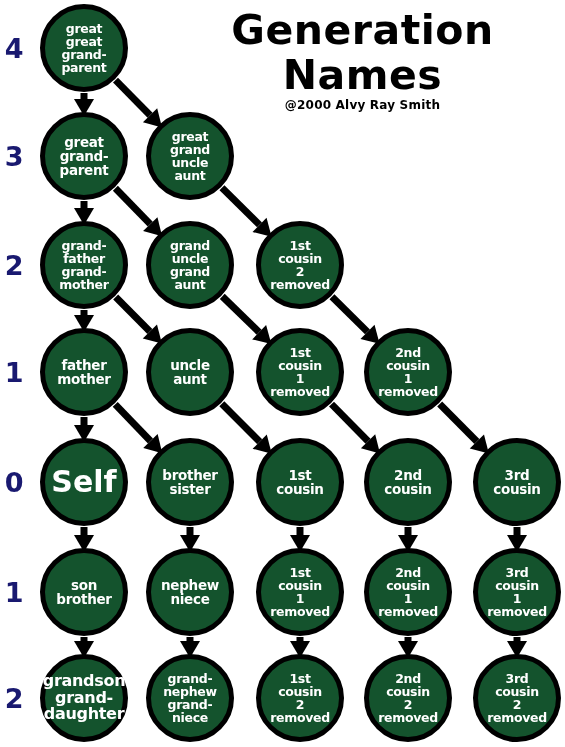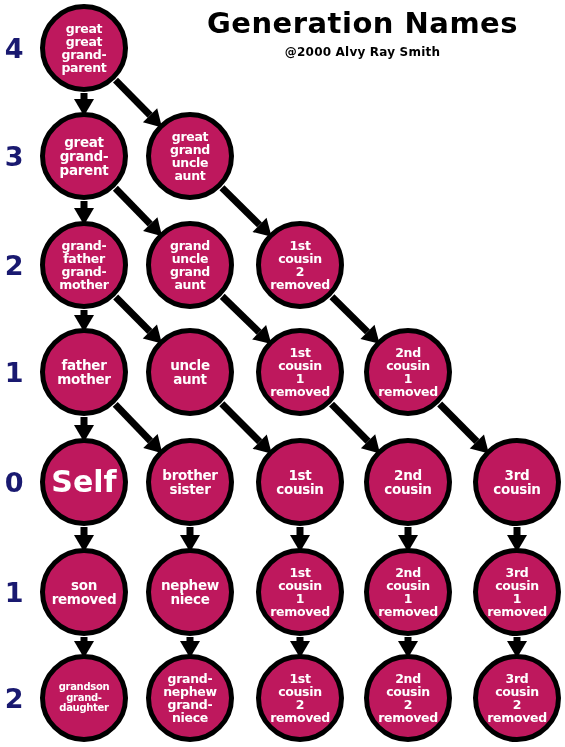--- a/index.html
+++ b/index.html
@@ -33,63 +33,62 @@
     color: #191970;
     text-align: center;
     width: 30px;
     transform: translate(-50%, -50%);
     letter-spacing: -0.5px;
     line-height: 1;
   }
   .node {
     position: absolute;
     border-radius: 50%;
-    background: #be185d;
+    background: #14532d;
     border: 5px solid #000000;
     box-sizing: border-box;
     display: flex;
     align-items: center;
     justify-content: center;
     transform: translate(-50%, -50%);
   }
   .node-label {
     color: #ffffff;
     font-family: "DejaVu Sans", "Liberation Sans", sans-serif;
     font-weight: bold;
     text-align: center;
     line-height: 1.04;
     white-space: pre-line;
     padding: 0 1px;
     letter-spacing: -0.3px;
   }
   .fs-small  { font-size: 12.5px; }
-  .fs-tiny   { font-size: 10px; text-align: center; }
+  .fs-tiny   { font-size: 16px; text-align: center; }
   .fs-med    { font-size: 13.5px; }
   .fs-self   { font-size: 30px; letter-spacing: 0px; text-align: center; }
   .title-block {
     position: absolute;
     left: 160px;
     top: 8px;
     width: 405px;
     text-align: center;
   }
   .title-main {
     font-family: "DejaVu Sans", "Liberation Sans", sans-serif;
     font-weight: bold;
-    font-size: 29px;
+    font-size: 41px;
     color: #000000;
     letter-spacing: 0.5px;
     line-height: 1.1;
   }
   .title-sub {
     font-family: "DejaVu Sans", "Liberation Sans", sans-serif;
     font-weight: bold;
     font-size: 12px;
     color: #000000;
-    margin-top: 5px;
     letter-spacing: 0.2px;
   }
 </style>
 </head>
 <body>
 
 <div id="stage">
 
   <svg id="diagram-svg" viewBox="0 0 565 747" xmlns="http://www.w3.org/2000/svg">
     <g id="edges-group">
@@ -272,21 +271,21 @@
       <div class="node" style="left: 408px; top: 482px; width: 88px; height: 88px;">
         <span class="node-label fs-med">2nd
 cousin</span>
       </div>
       <div class="node" style="left: 517px; top: 482px; width: 88px; height: 88px;">
         <span class="node-label fs-med">3rd
 cousin</span>
       </div>
       <div class="node" style="left: 84px; top: 592px; width: 88px; height: 88px;">
         <span class="node-label fs-med">son
-removed</span>
+brother</span>
       </div>
       <div class="node" style="left: 190px; top: 592px; width: 88px; height: 88px;">
         <span class="node-label fs-med">nephew
 niece</span>
       </div>
       <div class="node" style="left: 300px; top: 592px; width: 88px; height: 88px;">
         <span class="node-label fs-small">1st
 cousin
 1
 removed</span>

